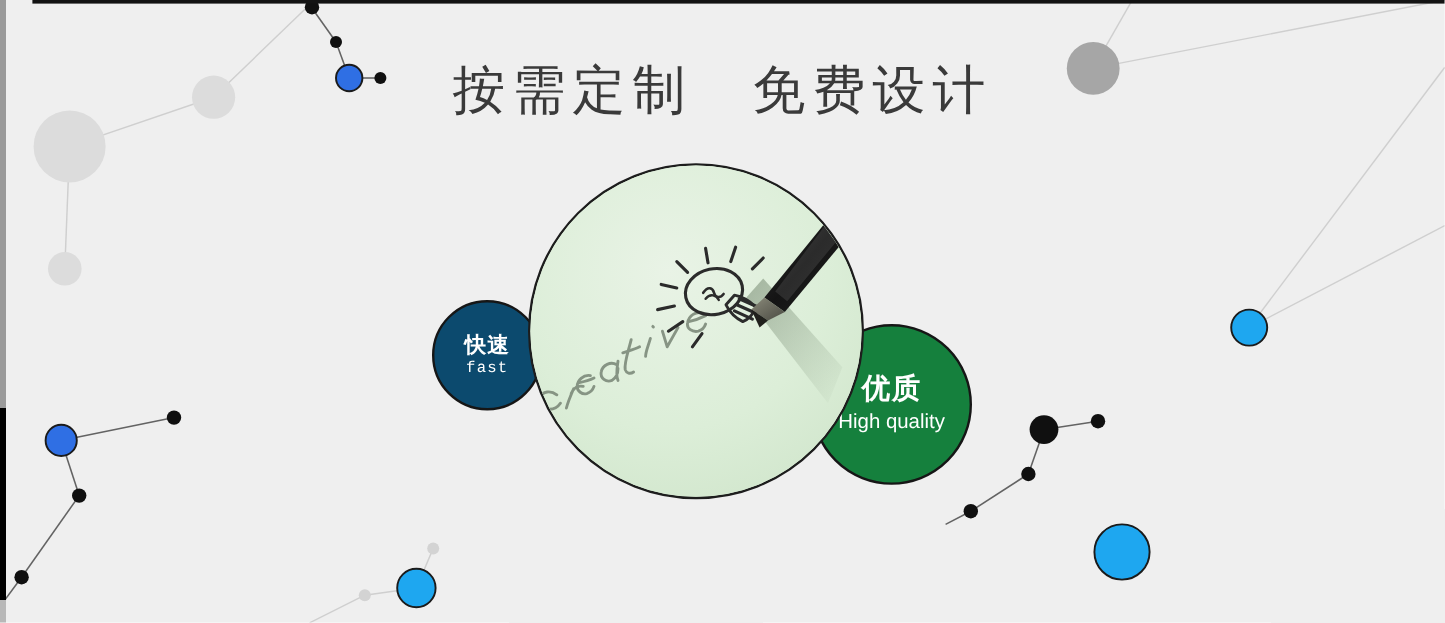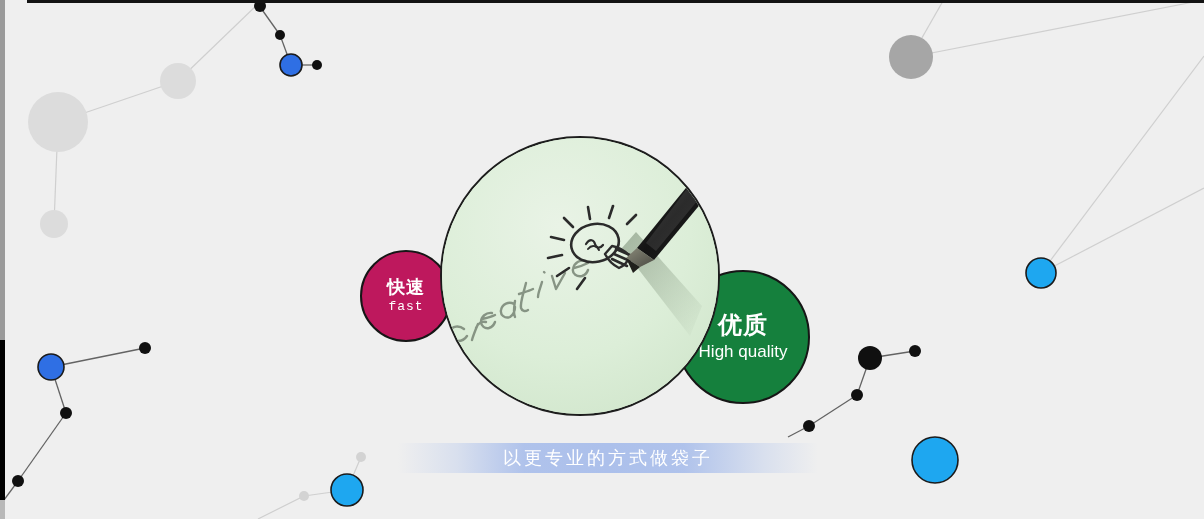--- a/index.html
+++ b/index.html
@@ -99,21 +99,21 @@
     align-items: center;
     justify-content: center;
     color: #ffffff;
     text-align: center;
   }
   .bubble-fast {
     left: 360px;
     top: 250px;
     width: 92px;
     height: 92px;
-    background: #be185d;
+    background: #0c4a6e;
     z-index: 5;
   }
   .bubble-quality {
     left: 676px;
     top: 270px;
     width: 134px;
     height: 134px;
     background: #15803d;
     z-index: 5;
   }
@@ -211,20 +211,21 @@
         <circle cx="809" cy="426" r="6" fill="#101010"></circle>
         <circle cx="935" cy="460" r="23" fill="#1ea7f0" stroke="#1b1b1b" stroke-width="1.6"></circle>
       </g>
   </svg>
 
   <div class="edge-bar-left-gray"></div>
   <div class="edge-bar-left-black"></div>
   <div class="edge-bar-left-bottom"></div>
   <div class="edge-bar-top"></div>
 
+  <div class="headline">按需定制　免费设计</div>
 
   <div class="bubble bubble-fast">
     <span class="bubble-cn">快速</span>
     <span class="bubble-en">fast</span>
   </div>
 
   <div class="bubble bubble-quality">
     <span class="bubble-cn">优质</span>
     <span class="bubble-en">High quality</span>
   </div>
@@ -299,17 +300,14 @@
 
       <g>
         <path d="M280 10 L292 30 L214 124 L197 112 Z" fill="url(#penBody)"></path>
         <path d="M214 124 L197 112 L186 122 L200 131 Z" fill="url(#penTip)"></path>
         <path d="M186 122 L200 131 L193 137 Z" fill="#20201c"></path>
         <path d="M276 14 L286 30 L216 115 L206 107 Z" fill="rgba(255,255,255,0.10)"></path>
       </g>
     </svg>
   </div>
 
-  <div class="tagline-bar">
-    <span class="tagline-text">以更专业的方式做袋子</span>
-  </div>
 
 </div>
 
 </body></html>

